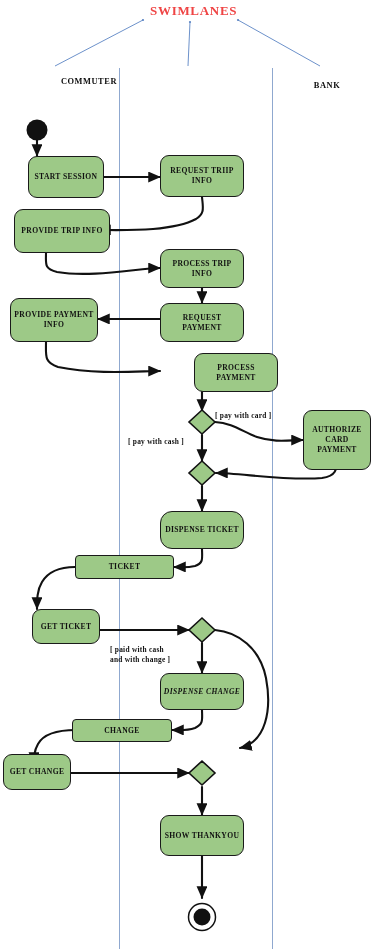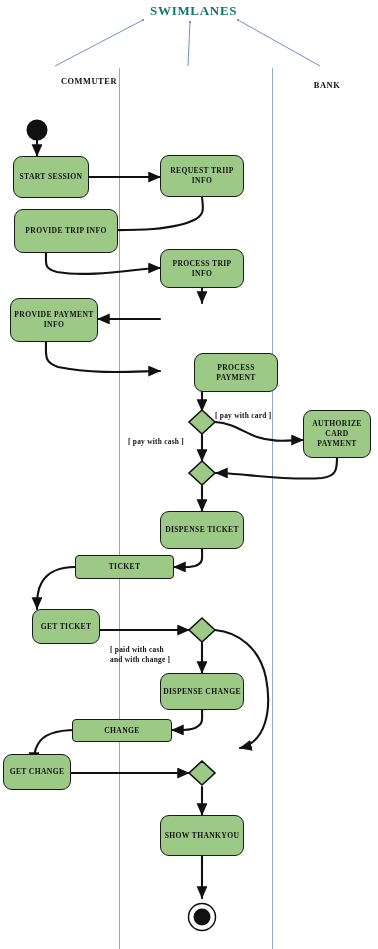--- a/index.html
+++ b/index.html
@@ -37,21 +37,21 @@
     letter-spacing: 0.35px;
     line-height: 1.28;
     color: #111111;
     padding: 1px 2px;
   }
   .objnode {
     border-radius: 4px;
   }
   .swimlane-title {
     position: absolute;
-    color: #0f766e;
+    color: #ef4444;
     font-weight: bold;
     font-size: 13px;
     letter-spacing: 0.7px;
     white-space: nowrap;
   }
   .lane-header {
     position: absolute;
     font-weight: bold;
     font-size: 8.4px;
     letter-spacing: 0.55px;
@@ -157,50 +157,52 @@
       <circle cx="202" cy="917" r="13.5" fill="#ffffff" stroke="#111111" stroke-width="1.5"></circle>
       <circle cx="202" cy="917" r="8.5" fill="#111111" stroke="none"></circle>
     </g>
   </svg>
 
   <div class="swimlane-title" style="left:150px; top:3px;">SWIMLANES</div>
 
   <div class="lane-header" style="left:17px; top:77px; width:100px;text-align:right;">COMMUTER</div>
   <div class="lane-header" style="left:285px; top:81px; width:84px;">BANK</div>
 
-  <div class="node" style="left:13px; top:156px; width:76px; height:42px;">START  SESSION</div>
+  <div class="node" style="left:28px; top:156px; width:76px; height:42px;">START  SESSION</div>
 
   <div class="node" style="left:160px; top:155px; width:84px; height:42px;">REQUEST TRIIP
 INFO</div>
 
-  <div class="node" style="left:14px; top:209px; width:104px; height:44px;">PROVIDE TRIP
+  <div class="node" style="left:14px; top:209px; width:96px; height:44px;">PROVIDE TRIP
 INFO</div>
 
   <div class="node" style="left:160px; top:249px; width:84px; height:39px;">PROCESS TRIP
 INFO</div>
 
   <div class="node" style="left:10px; top:298px; width:88px; height:44px;">PROVIDE
 PAYMENT INFO</div>
 
+  <div class="node" style="left:160px; top:303px; width:84px; height:39px;">REQUEST
+PAYMENT</div>
 
   <div class="node" style="left:160px; top:353px; width:84px; height:39px;margin-left:34px;">PROCESS
 PAYMENT</div>
 
-  <div class="node" style="left:303px; top:410px; width:68px; height:48px;">AUTHORIZE
+  <div class="node" style="left:303px; top:410px; width:68px; height:60px;">AUTHORIZE
 CARD
 PAYMENT</div>
 
-  <div class="node" style="left:160px; top:511px; width:84px; height:38px;">DISPENSE
+  <div class="node" style="left:160px; top:511px; width:84px; height:38px;border-radius:12px;">DISPENSE
 TICKET</div>
 
   <div class="node objnode" style="left:75px; top:555px; width:99px; height:24px;">TICKET</div>
 
   <div class="node" style="left:3px; top:609px; width:68px; height:35px;margin-left:29px;">GET TICKET</div>
 
-  <div class="node" style="left:160px; top:673px; width:84px; height:37px;">DISPENSE
+  <div class="node" style="left:160px; top:673px; width:84px; height:37px;font-style:italic;">DISPENSE
 CHANGE</div>
 
   <div class="node objnode" style="left:72px; top:719px; width:100px; height:23px;">CHANGE</div>
 
   <div class="node" style="left:3px; top:754px; width:68px; height:36px;">GET CHANGE</div>
 
   <div class="node" style="left:160px; top:815px; width:84px; height:41px;">SHOW
 THANKYOU</div>
 
   <div class="guard" style="left:215px; top:411px;text-align:right;">[ pay with card ]</div>

